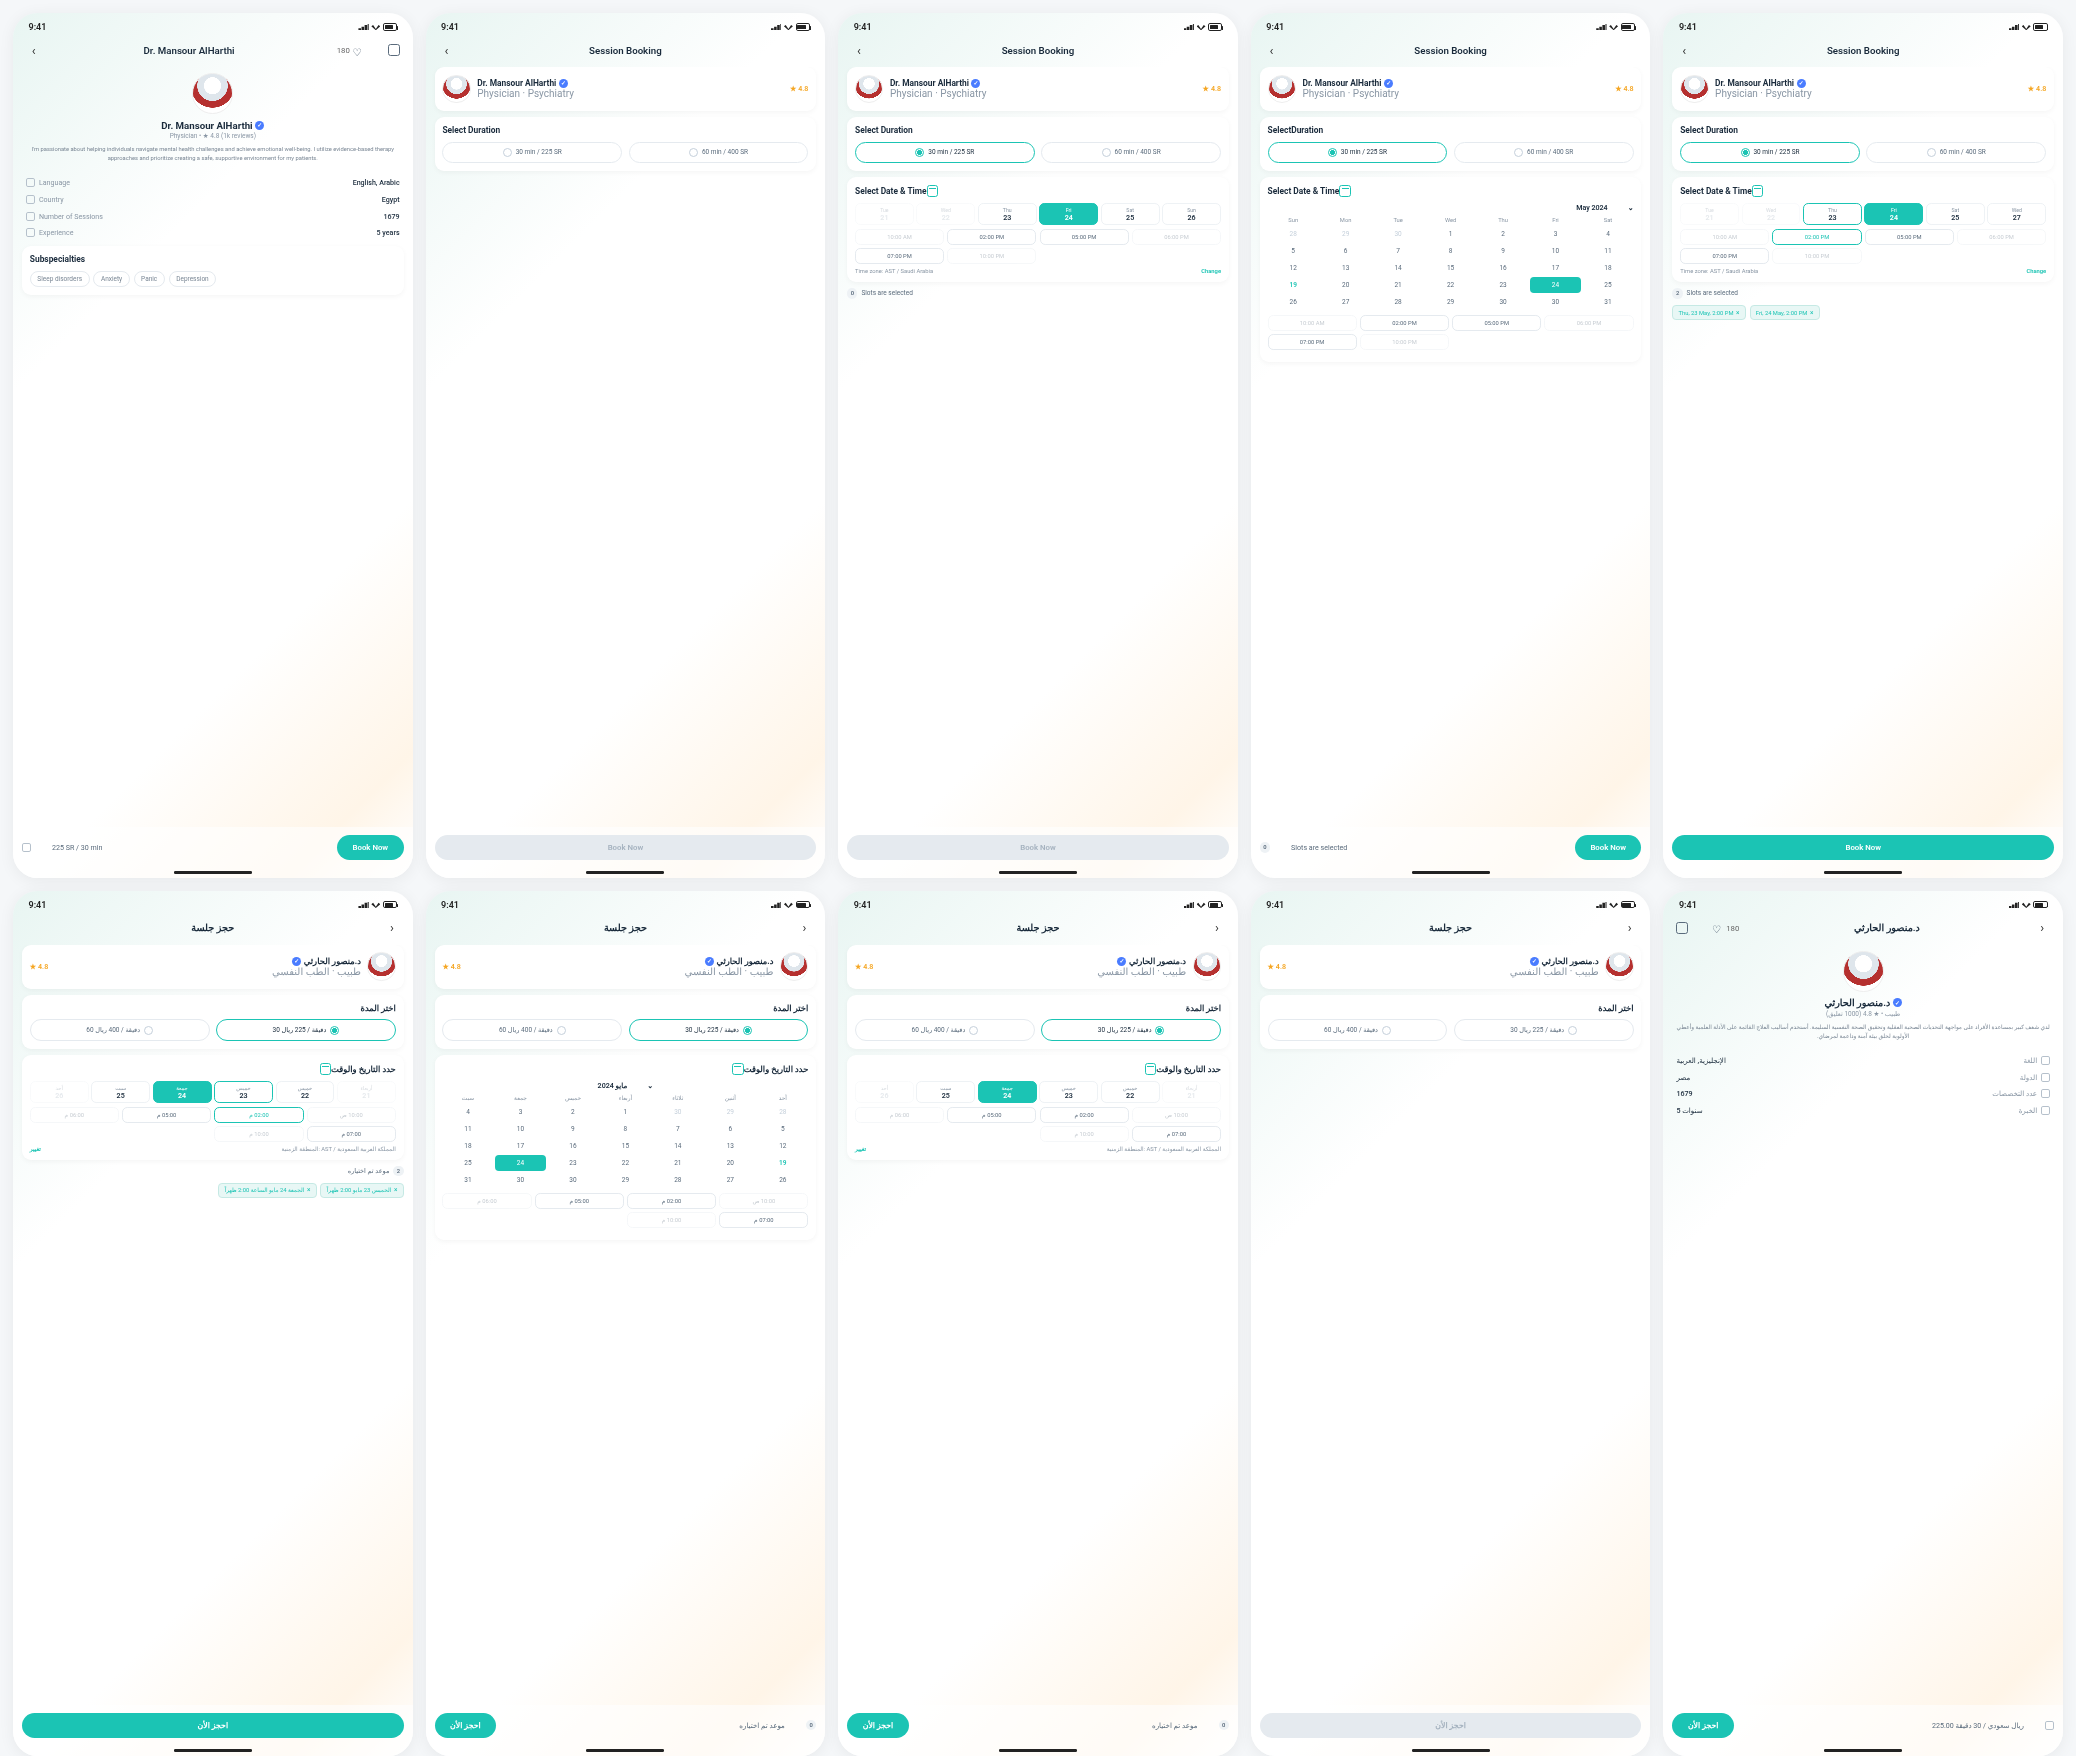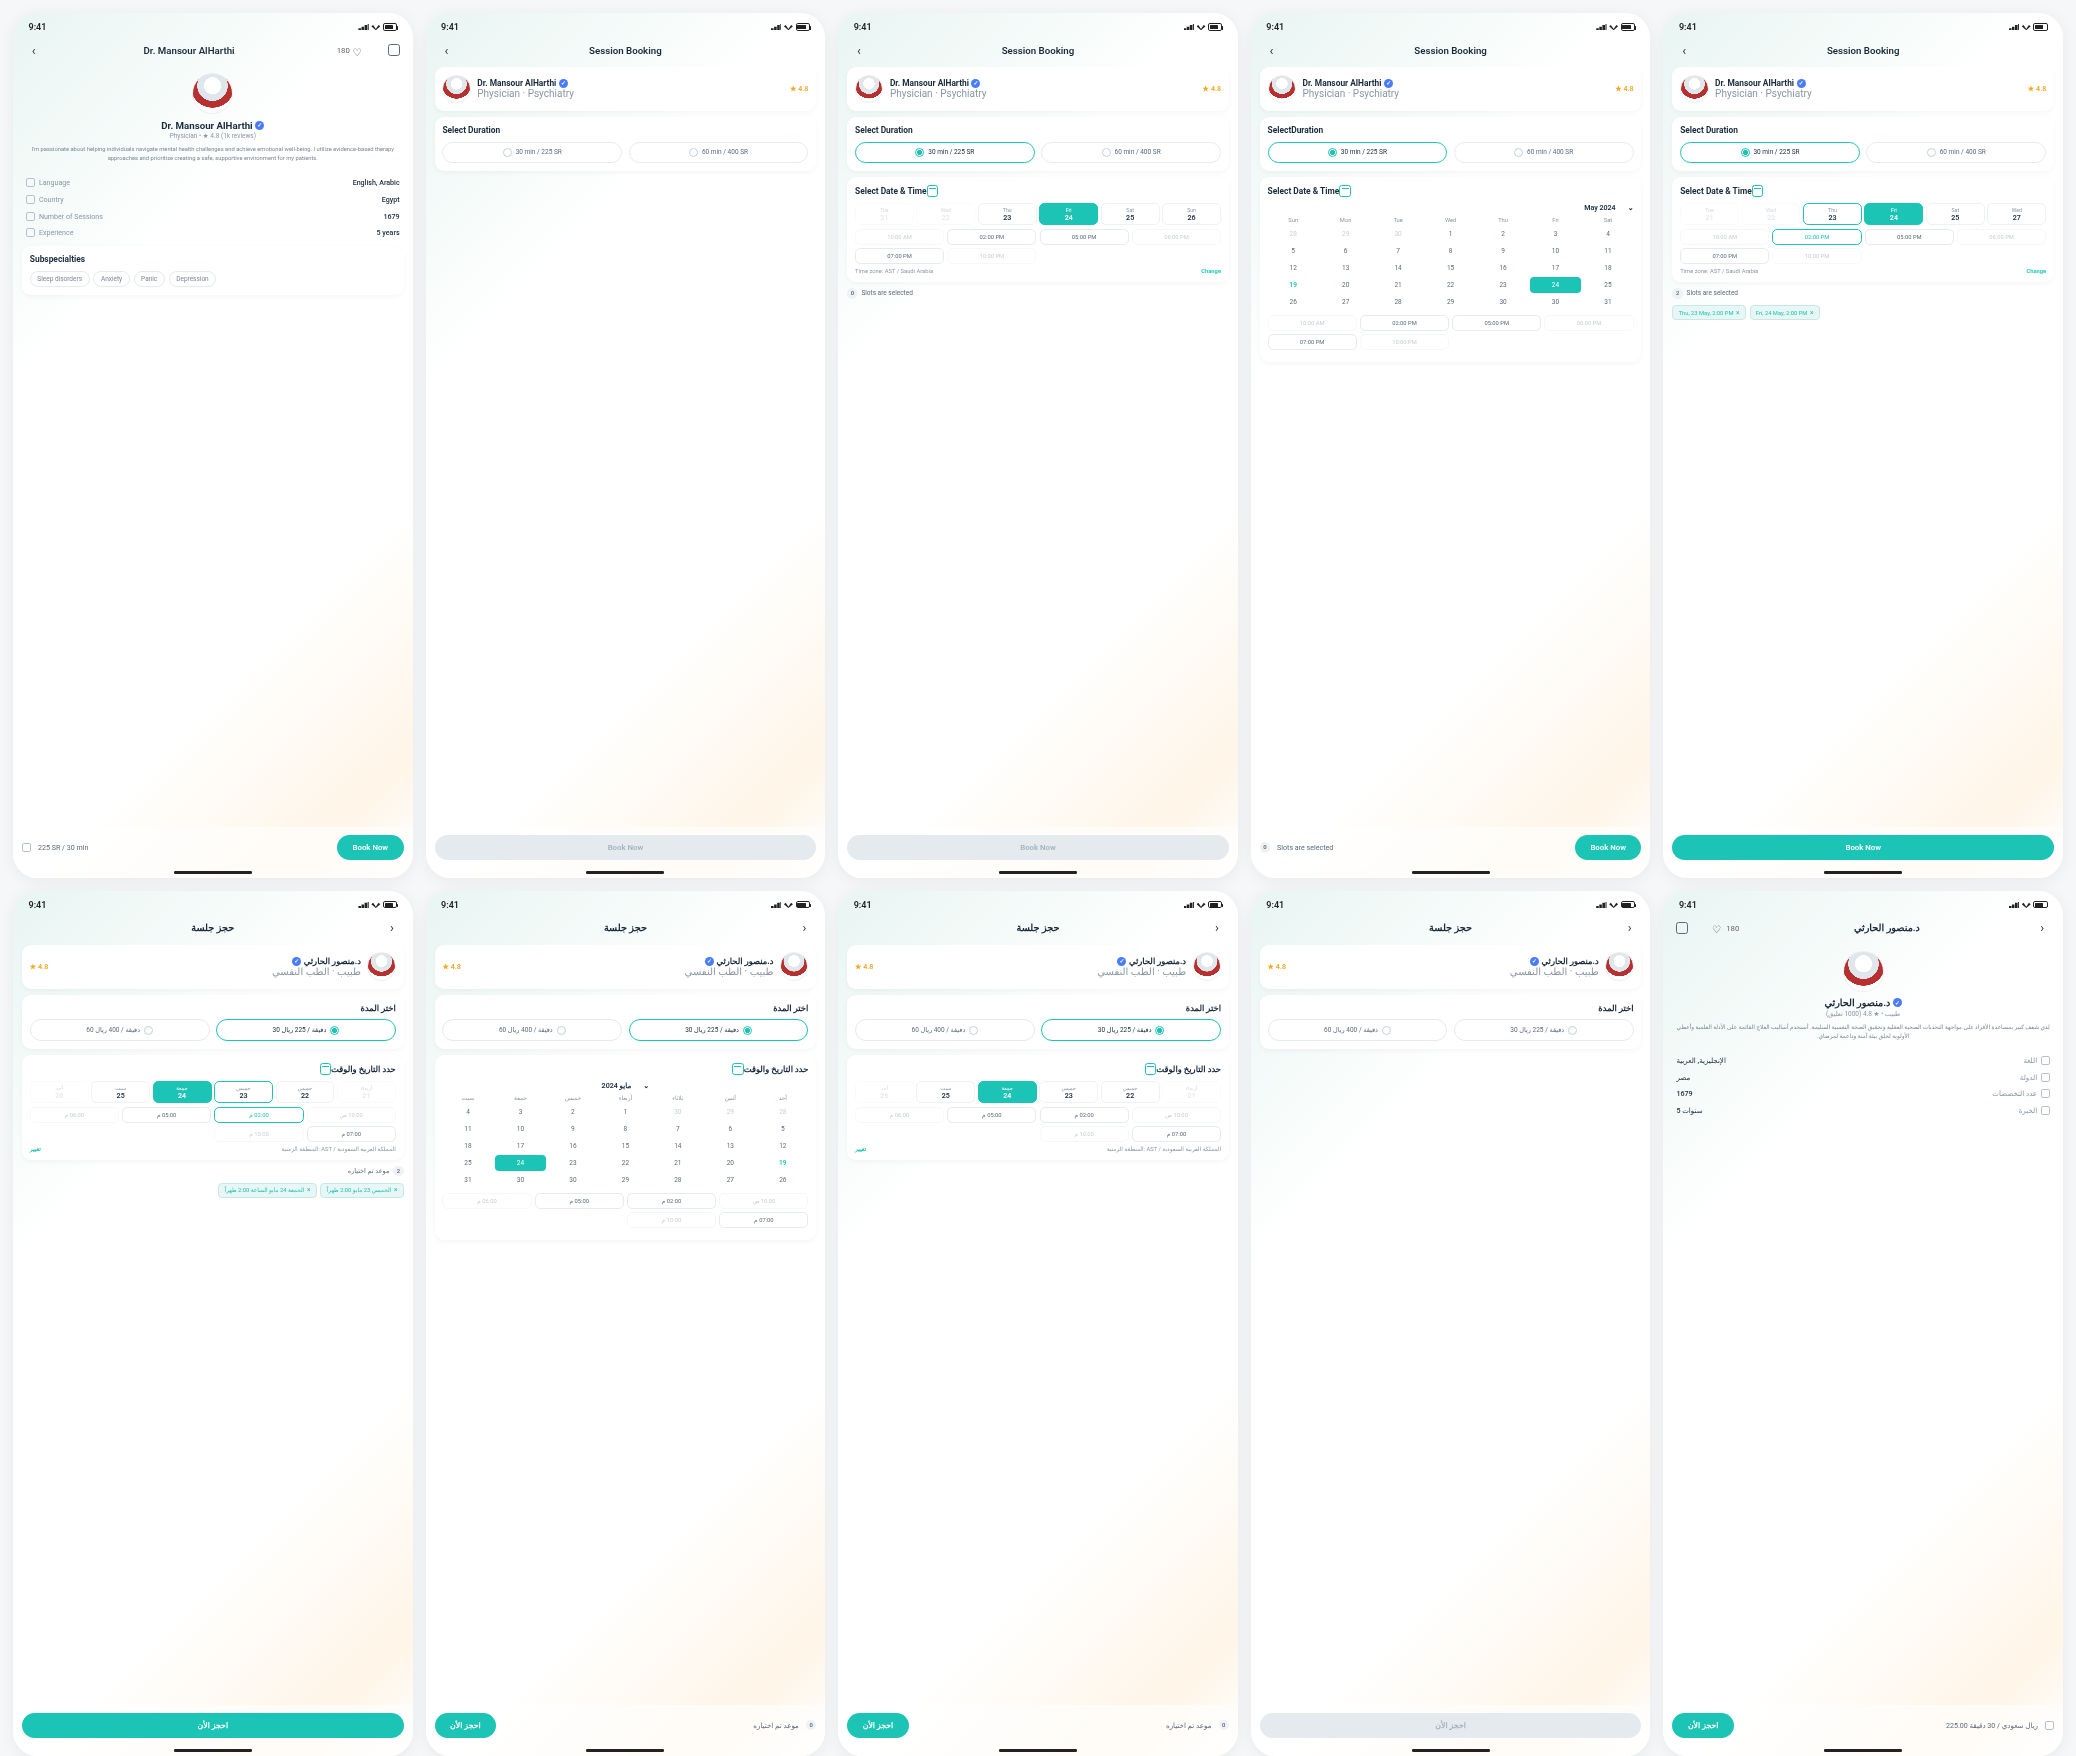--- a/index.html
+++ b/index.html
@@ -63,21 +63,21 @@
 .tz-change{color:#1bc4b4;font-weight:600}
 .slots-row{display:flex;align-items:center;gap:3.9px;font-size:6.5px;color:#5a6b7c}
 .slots-row.rtl{flex-direction:row-reverse}
 .ct-badge{background:#eef2f5;width:10.3px;height:10.3px;border-radius:50%;display:flex;align-items:center;justify-content:center;font-size:5.8px;font-weight:600;color:#5a6b7c}
 .chip{background:#e8f7f5;border:0.6px solid #c5e9e4;border-radius:3.9px;padding:2.6px 5.2px;font-size:5.8px;color:#1bc4b4;display:inline-flex;align-items:center;gap:2.6px}
 .chip-x{font-size:6.5px;cursor:pointer}
 .chips-row{display:flex;gap:3.9px;flex-wrap:wrap}
 .chips-row.rtl{flex-direction:row-reverse}
 .footer{padding:7.8px 9px 18px;display:flex;gap:6.5px;align-items:center;background:rgba(255,255,255,0.6)}
 .footer.rtl{flex-direction:row-reverse}
-.footer-info{flex:1;font-size:7.1px;color:#5a6b7c;display:flex;align-items:center;gap:7px}
+.footer-info{flex:1;font-size:7.1px;color:#5a6b7c;display:flex;align-items:center;gap:21px}
 .footer-info.rtl{flex-direction:row-reverse}
 .btn{background:#1bc4b4;color:#fff;border-radius:14.2px;padding:7.8px 15.5px;font-size:7.8px;font-weight:600;text-align:center;border:none}
 .btn.wide{flex:1}
 .btn.dis{background:#e5eaef;color:#a5b2bf}
 .home-ind{position:absolute;bottom:3.9px;left:50%;transform:translateX(-50%);width:78px;height:2.6px;background:#222;border-radius:1.3px}
 
 .hero{text-align:center;padding:6.5px 13px}
 .hero.rtl{direction:rtl}
 .avatar-lg{width:41px;height:41px;border-radius:50%;margin:0 auto 5.2px;background:radial-gradient(circle at 50% 30%,#fff 0%,#fff 25%,#dfe6ec 26%,#dfe6ec 45%,#b5302f 46%,#b5302f 65%,#fff 66%);border:0.6px solid #eee}
 .hero-name{font-size:9.7px;font-weight:700;color:#1a2b3c;display:flex;align-items:center;gap:2.6px;justify-content:center}
@@ -92,21 +92,21 @@
 .info-ic{width:9px;height:9px;border:0.6px solid #b5c0cb;border-radius:1.9px}
 .sec-card{margin:0 9px 6.5px;background:#fff;border-radius:9px;padding:7.8px;box-shadow:0 1.3px 5.2px rgba(0,0,0,0.04)}
 .price-head{display:flex;align-items:center;gap:3.9px;font-size:8.4px;font-weight:700;color:#1a2b3c;margin-bottom:5.2px}
 .price-head.rtl{flex-direction:row-reverse}
 .price-row{display:flex;justify-content:space-between;font-size:7.1px;color:#5a6b7c;padding:1.9px 0}
 .price-row.rtl{flex-direction:row-reverse}
 .tags{display:flex;flex-wrap:wrap;gap:3.9px}
 .tags.rtl{flex-direction:row-reverse}
 .tag{border:0.6px solid #e5eaef;border-radius:9px;padding:3.2px 6.5px;font-size:6.5px;color:#7a8795}
 
-.month-head{display:flex;justify-content:flex-end;align-items:center;gap:12px;font-size:7.1px;color:#1a2b3c;font-weight:600;margin-bottom:5.2px}
+.month-head{display:flex;justify-content:flex-end;align-items:center;gap:20px;font-size:7.1px;color:#1a2b3c;font-weight:600;margin-bottom:5.2px}
 .month-head.center{justify-content:center}
 .dow-row{display:grid;grid-template-columns:repeat(7,1fr);gap:1.3px;margin-bottom:2.6px}
 .dow{text-align:center;font-size:5.8px;color:#8a97a5}
 .cal-grid{display:grid;grid-template-columns:repeat(7,1fr);gap:1.3px}
 .cal-grid.rtl,.dow-row.rtl{direction:rtl}
 .cal-cell{text-align:center;font-size:6.5px;padding:3.9px 1.3px;color:#5a6b7c;border-radius:3.9px}
 .cal-cell.other{color:#c5d0db}
 .cal-cell.sel{background:#1bc4b4;color:#fff}
 .cal-cell.hl{color:#1bc4b4;font-weight:600}
 .share-ic{width:11.6px;height:11.6px;border:1px solid #5a6b7c;border-radius:2.6px;position:relative}

